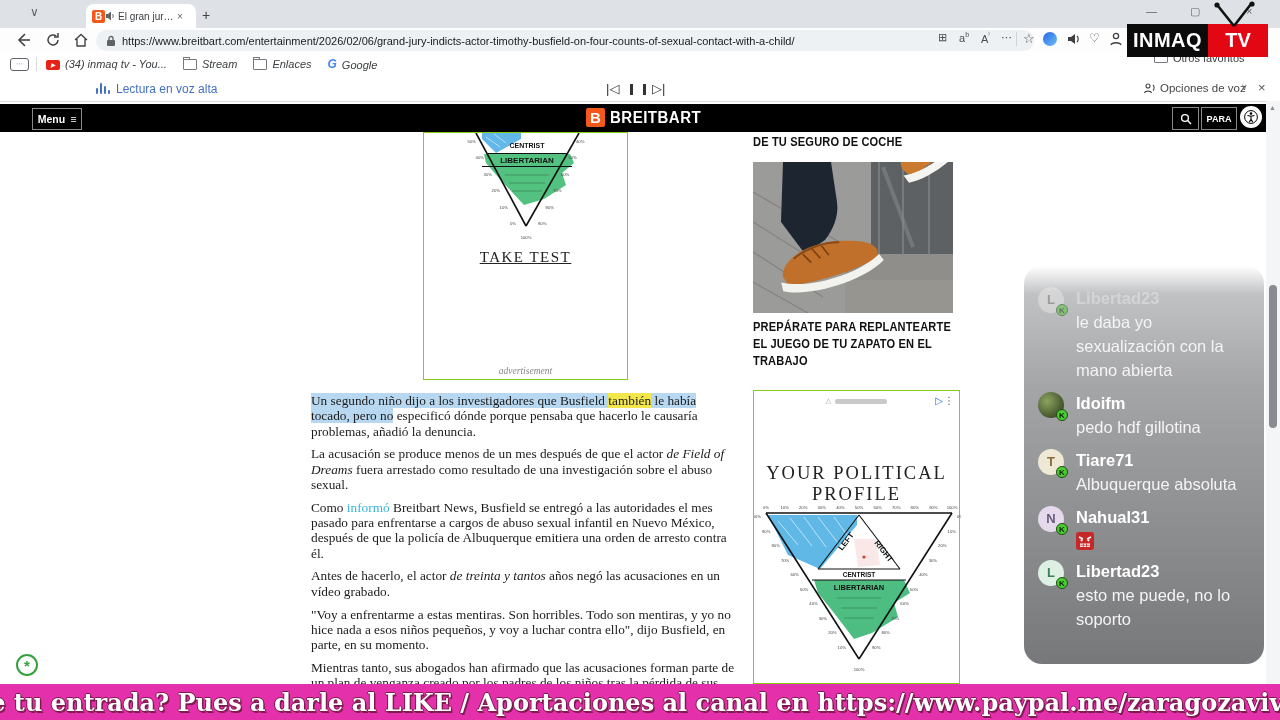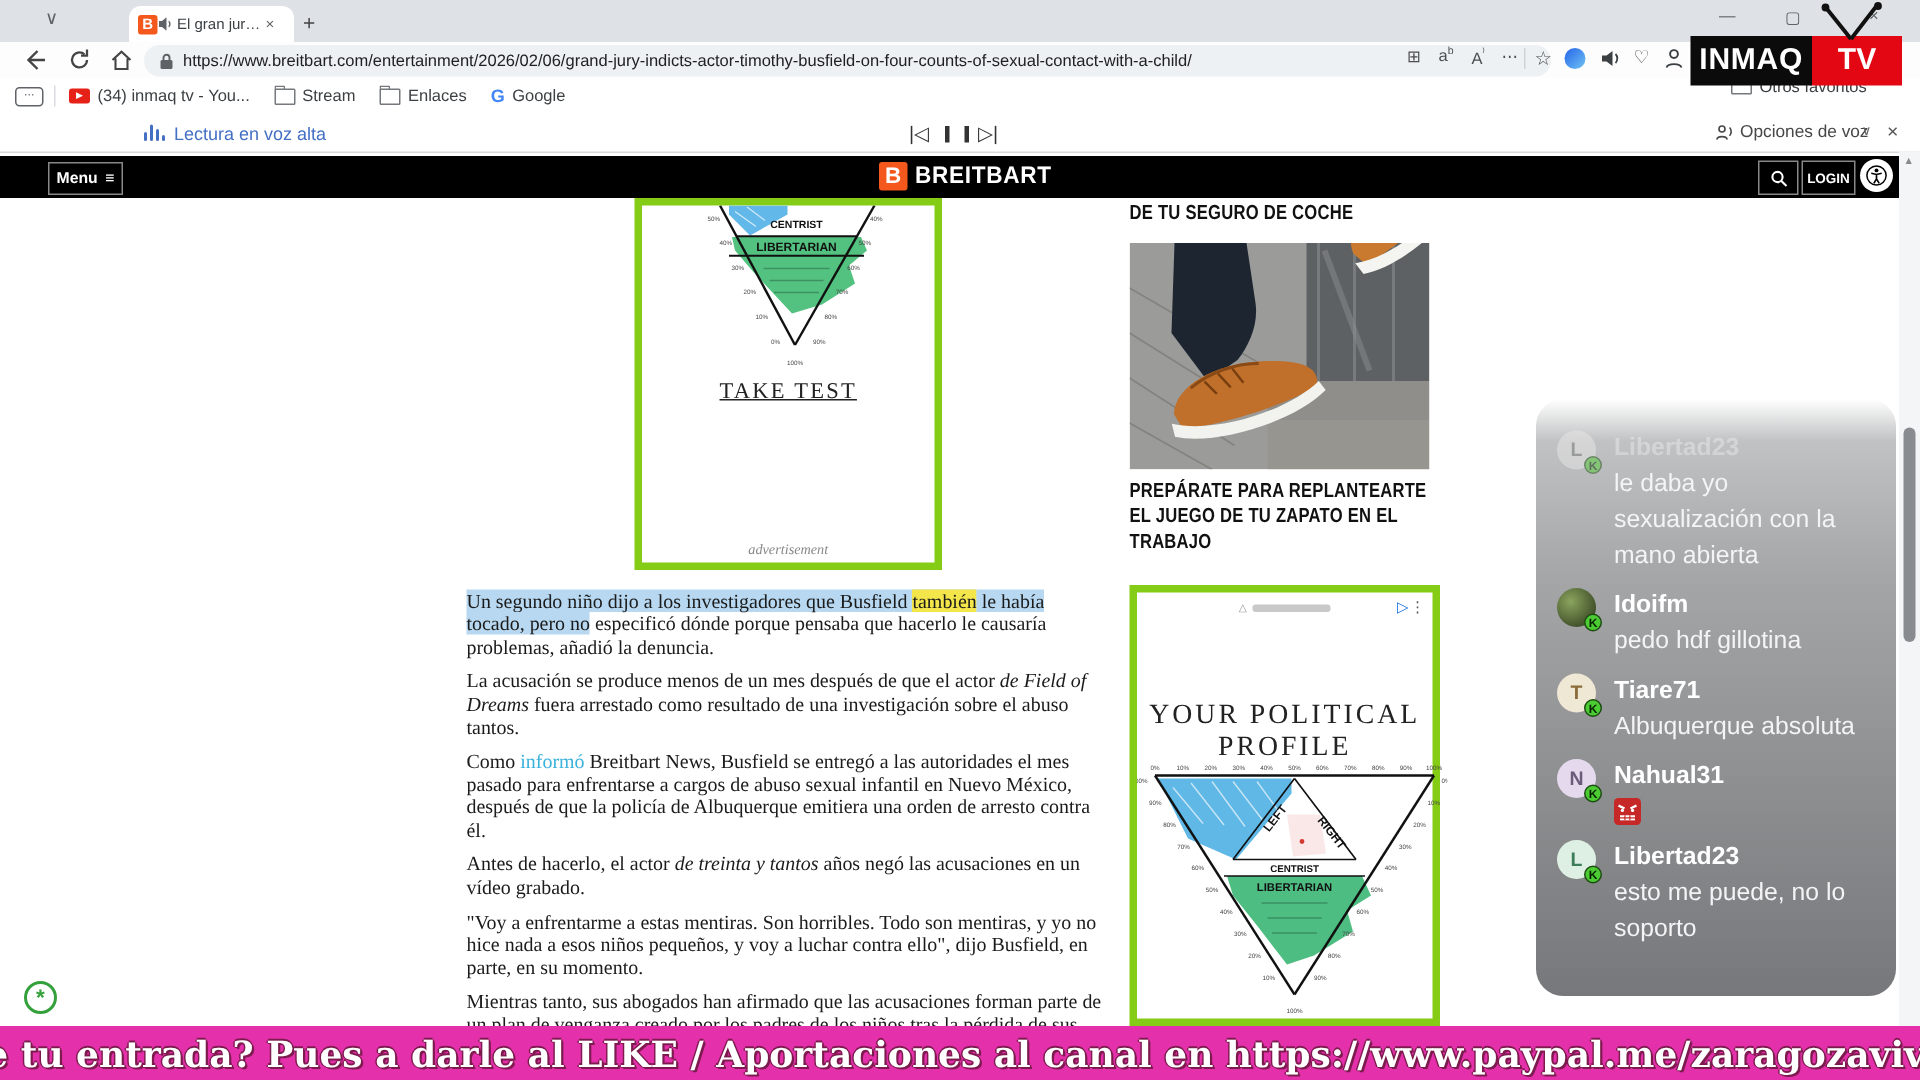--- a/index.html
+++ b/index.html
@@ -28,21 +28,21 @@
   .tb-right{top:31px;font-size:11px;color:#4a4d51;}
   #copilot-ic{left:1043px;top:32px;width:14px;height:14px;border-radius:50%;
        background:linear-gradient(135deg,#2563eb,#6fc3f2);}
   .tb-div{left:1016px;top:32px;width:1px;height:14px;background:#d0d3d6;}
 
   #bookmarks-bar{left:0;top:52px;width:1280px;height:24px;background:#fff;}
   #sidebar-ic{left:10px;top:58px;width:17px;height:11px;border:1.4px solid #5f6368;border-radius:3px;
        color:#5f6368;font-size:7px;line-height:10px;text-align:center;}
   .bm-div{left:36px;top:57px;width:1px;height:14px;background:#dadce0;}
   #bookmarks{left:46px;top:52px;height:24px;display:flex;align-items:center;gap:16px;}
-  .bm-item{display:flex;align-items:center;gap:5px;font-size:11px;color:#3c4043;}
+  .bm-item{display:flex;align-items:flex-end;gap:5px;font-size:11px;color:#3c4043;font-style:italic;}
   .ic-yt{width:14px;height:10px;background:#e62117;border-radius:2px;color:#fff;font-size:6px;
        line-height:10px;text-align:center;}
   .ic-folder{width:12px;height:9px;border:1.2px solid #75797d;border-radius:1px;position:relative;}
   .ic-folder:before{content:"";position:absolute;left:-1px;top:-3px;width:5px;height:2px;
        border:1.2px solid #75797d;border-bottom:none;border-radius:1px 1px 0 0;}
   .ic-g{font-size:12px;font-weight:bold;color:#4285f4;}
   #other-fav{left:1154px;top:52px;height:24px;display:flex;align-items:flex-start;gap:5px;
        font-size:11px;color:#3c4043;}
 
   #readaloud{left:0;top:76px;width:1280px;height:25px;background:#fff;border-bottom:1px solid #d9d9d9;}
@@ -80,21 +80,21 @@
   .sg-w{background:#f3e64b;}
   .sg-i{font-style:italic;}
   .sg-l{color:#3ab2dc;}
 
   
   .side-head{left:753px;width:250px;font-size:13.5px;font-weight:bold;color:#111;
        line-height:17px;transform:scaleX(.82);transform-origin:left;letter-spacing:.2px;}
   #shoe-img{left:753px;top:162px;width:200px;height:151px;overflow:hidden;}
 
   
-  .adbox{background:#fff;border:5px solid #84cc16;box-sizing:border-box;}
+  .adbox{background:#fff;border:1px solid #84cc16;box-sizing:border-box;}
   #adtop{left:423px;top:132px;width:205px;height:248px;}
   #adtop .taketest{position:absolute;left:0;top:116px;width:100%;text-align:center;
        font-family:"Liberation Serif",serif;font-size:15px;letter-spacing:1.5px;color:#222;
        text-decoration:underline;}
   #adtop .advert{position:absolute;left:0;bottom:3px;width:100%;text-align:center;
        font-family:"Liberation Serif",serif;font-style:italic;font-size:9.5px;color:#888;margin-top:48px;}
   #adbot{left:753px;top:390px;width:207px;height:294px;}
   #adbot .adlogo{position:absolute;left:0;top:6px;width:100%;display:flex;justify-content:center;
        align-items:center;gap:4px;color:#9a9a9a;font-size:7px;}
   .blurbar{width:52px;height:5px;background:#c9c9c9;border-radius:2px;}
@@ -263,21 +263,21 @@
   <div class="abs" id="brand">
     <span id="brand-b">B</span>
     <span id="brand-name">BREITBART</span>
   </div>
   <div class="abs" id="search-btn">
     <svg width="12" height="12" viewBox="0 0 12 12">
         <circle cx="5" cy="5" r="3.4" fill="none" stroke="#fff" stroke-width="1.4"></circle>
         <path d="M7.6 7.6L11 11" stroke="#fff" stroke-width="1.4"></path>
       </svg>
   </div>
-  <div class="abs" id="login-btn">LOGIN</div>
+  <div class="abs" id="login-btn">PARA</div>
   <div class="abs" id="access-btn">
     <svg width="14" height="14" viewBox="0 0 14 14">
         <circle cx="7" cy="7" r="6.4" fill="none" stroke="#000" stroke-width="1"></circle>
         <circle cx="7" cy="3.6" r="1.3" fill="#000"></circle>
         <path d="M3.5 5.5l3.5.8 3.5-.8M7 6.3v3l-1.8 3M7 9.3l1.8 3" stroke="#000" stroke-width="1.1" fill="none"></path>
       </svg>
   </div>
 
   <div class="abs adbox" id="adtop">
     <svg width="203" height="112" viewBox="0 0 203 112">
@@ -398,21 +398,21 @@
           <text x="136.9" y="128.9" class="tick" text-anchor="start">70%</text>
           <text x="127.4" y="143.4" class="tick" text-anchor="start">80%</text>
           <text x="118.0" y="158.0" class="tick" text-anchor="start">90%</text>
           <text x="105.0" y="180.0" class="tick" text-anchor="middle">100%</text>
         </g>
     </svg>
   </div>
 
   <div class="abs" id="article">
       <p><span class="sg-s">Un segundo niño dijo a los investigadores que Busfield </span><span class="sg-s"><span class="sg-w">también</span></span><span class="sg-s"> le había tocado, pero no</span><span> especificó dónde porque pensaba que hacerlo le causaría problemas, añadió la denuncia.</span></p>
-      <p><span>La acusación se produce menos de un mes después de que el actor </span><span class="sg-i">de Field of Dreams</span><span> fuera arrestado como resultado de una investigación sobre el abuso tantos.</span></p>
+      <p><span>La acusación se produce menos de un mes después de que el actor </span><span class="sg-i">de Field of Dreams</span><span> fuera arrestado como resultado de una investigación sobre el abuso sexual.</span></p>
       <p><span>Como </span><span class="sg-l">informó</span><span> Breitbart News, Busfield se entregó a las autoridades el mes pasado para enfrentarse a cargos de abuso sexual infantil en Nuevo México, después de que la policía de Albuquerque emitiera una orden de arresto contra él.</span></p>
       <p><span>Antes de hacerlo, el actor </span><span class="sg-i">de treinta y tantos</span><span> años negó las acusaciones en un vídeo grabado.</span></p>
       <p><span>"Voy a enfrentarme a estas mentiras. Son horribles. Todo son mentiras, y yo no hice nada a esos niños pequeños, y voy a luchar contra ello", dijo Busfield, en parte, en su momento.</span></p>
       <p><span>Mientras tanto, sus abogados han afirmado que las acusaciones forman parte de un plan de venganza creado por los padres de los niños tras la pérdida de sus papeles en televisión, según varios informes.</span></p>
       <p><span>Pero durante la vista judicial de Busfield el 20 de enero, la fiscal adjunta Savannah Brandenburg-Koch dijo que las pruebas en su contra eran "específicas y no exageradas",</span></p>
     </div>
 
   <div class="abs" id="consent">*</div>
 
   <div class="abs" id="scrollbar">

